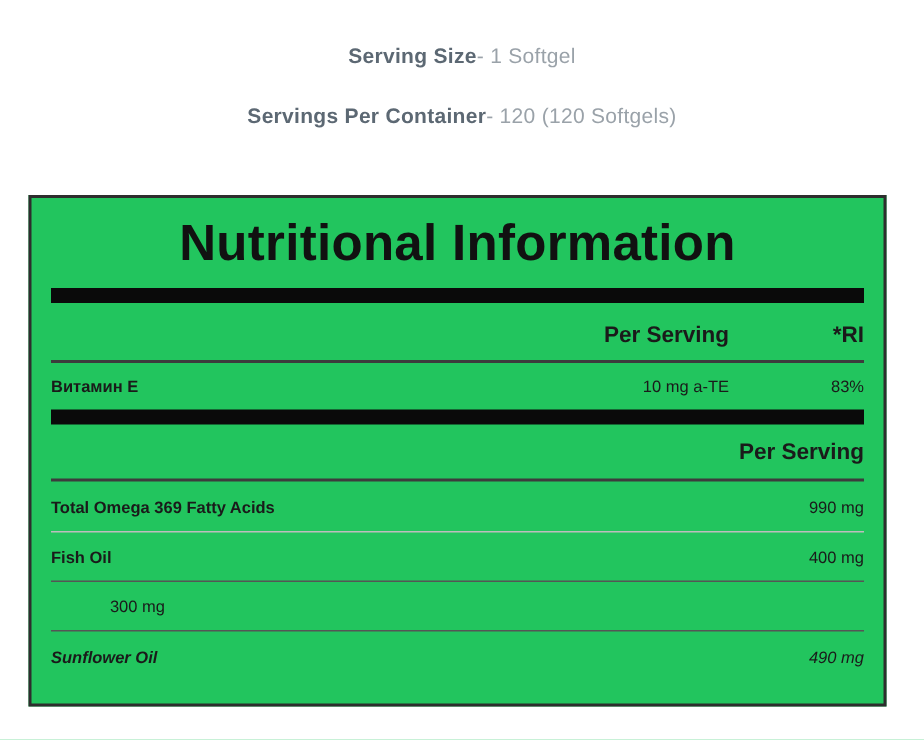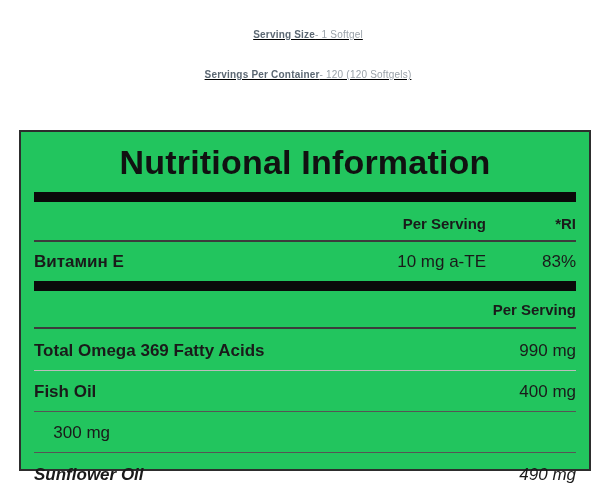--- a/index.html
+++ b/index.html
@@ -9,23 +9,22 @@
     font-family: "Liberation Sans", sans-serif;
     position: relative;
     overflow: hidden;
   }
   .top-info {
     position: absolute;
     left: 0; top: 0; width: 616px;
     text-align: center;
   }
   .info-line {
-    font-size: 10px;
+    font-size: 14px;
     letter-spacing: 0.2px;
-    text-decoration: underline;
   }
   .info-line.line1 { position: absolute; top: 29px; left: 0; width: 616px; }
   .info-line.line2 { position: absolute; top: 69px; left: 0; width: 616px; }
   .info-label {
     font-weight: bold;
     color: #5c6873;
   }
   .info-value {
     font-weight: normal;
     color: #9aa2a9;
@@ -60,21 +59,21 @@
     font-size: 15px;
     font-weight: bold;
     color: #1a1a1a;
   }
   .hdr-row .col-name { flex: 1; }
   .hdr-row .col-amount { width: 170px; text-align: right; padding-right: 14px; }
   .hdr-row .col-ri { width: 76px; text-align: right; }
   .data-row {
     display: flex;
     align-items: center;
-    font-size: 17px;
+    font-size: 11px;
     color: #1a1a1a;
   }
   .data-row .col-name { flex: 1; font-weight: bold; }
   .data-row .col-amount { width: 170px; text-align: right; font-weight: normal; }
   .data-row .col-ri { width: 76px; text-align: right; font-weight: normal; }
   .row-vitamin { padding: 10px 0 9px 0; }
   .row-vitamin .col-amount { padding-right: 14px; }
   .hdr-row2 {
     display: flex;
     justify-content: flex-end;

